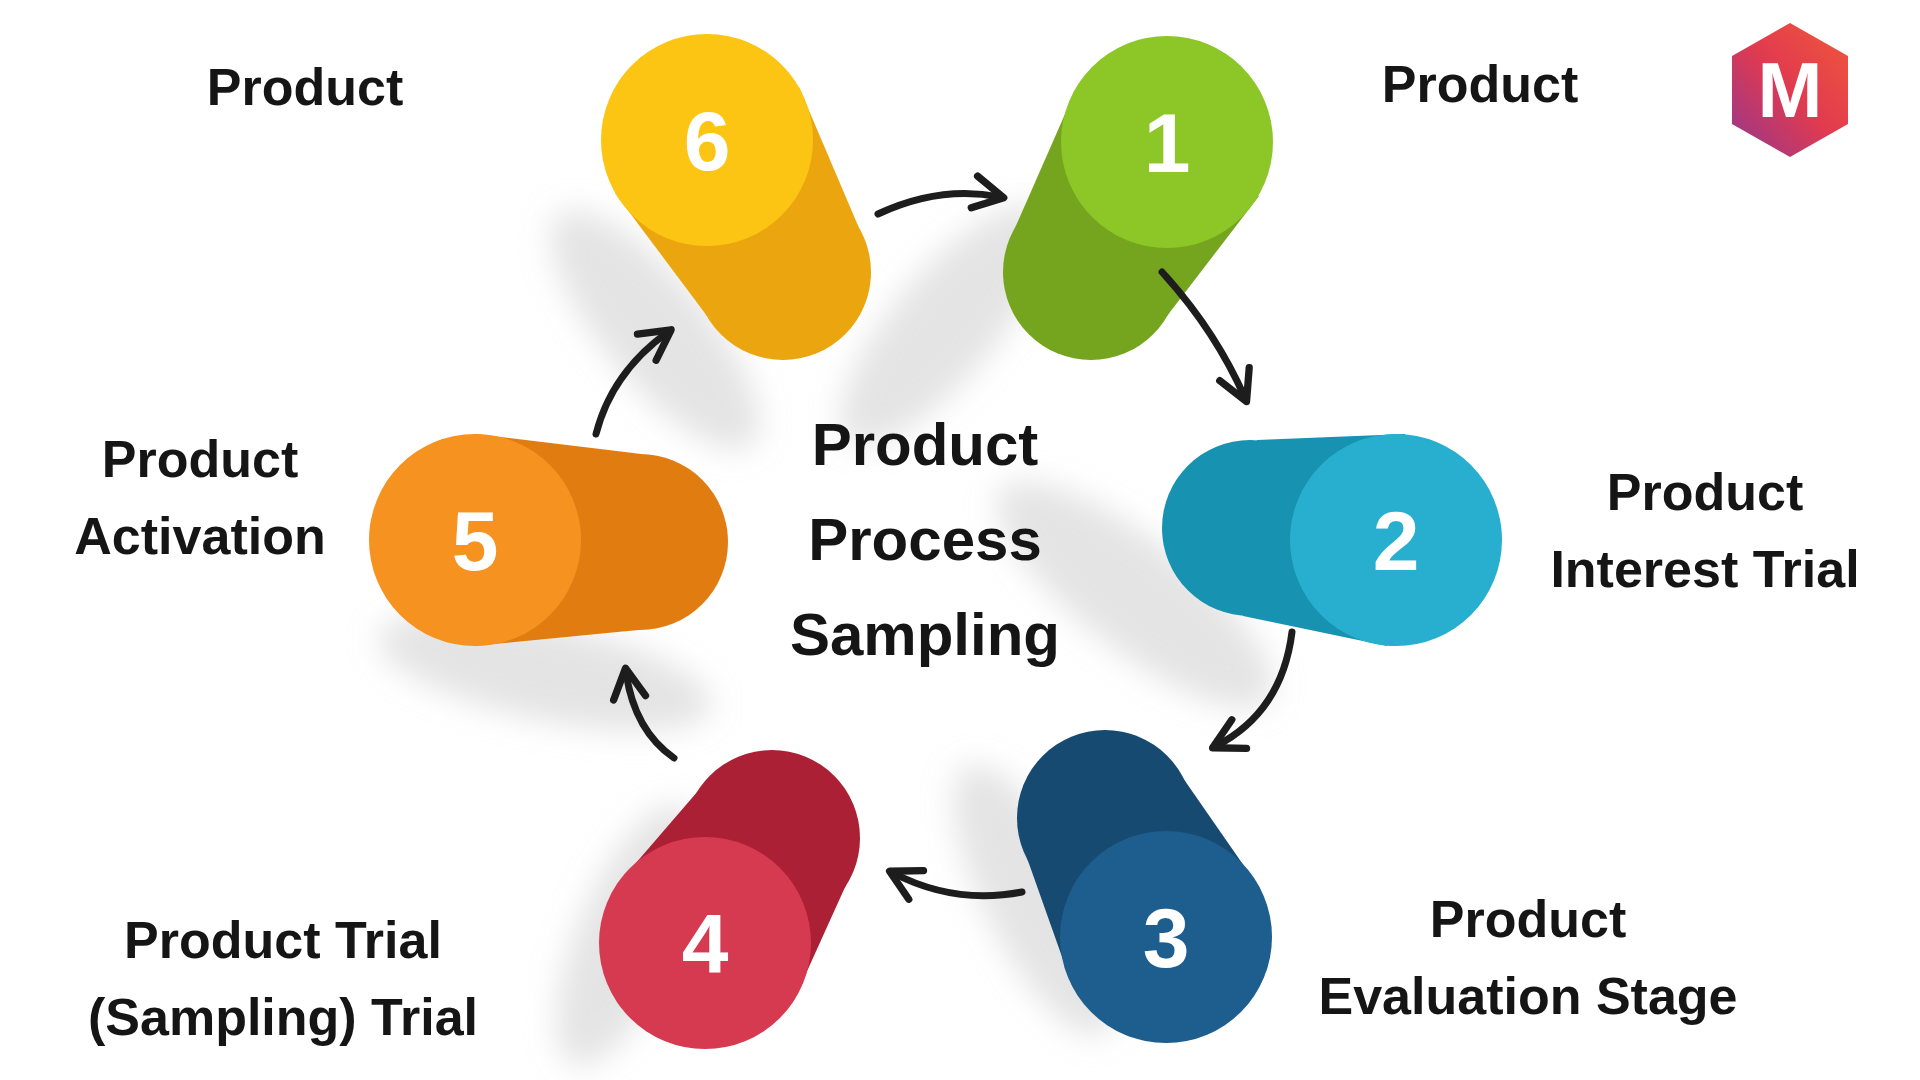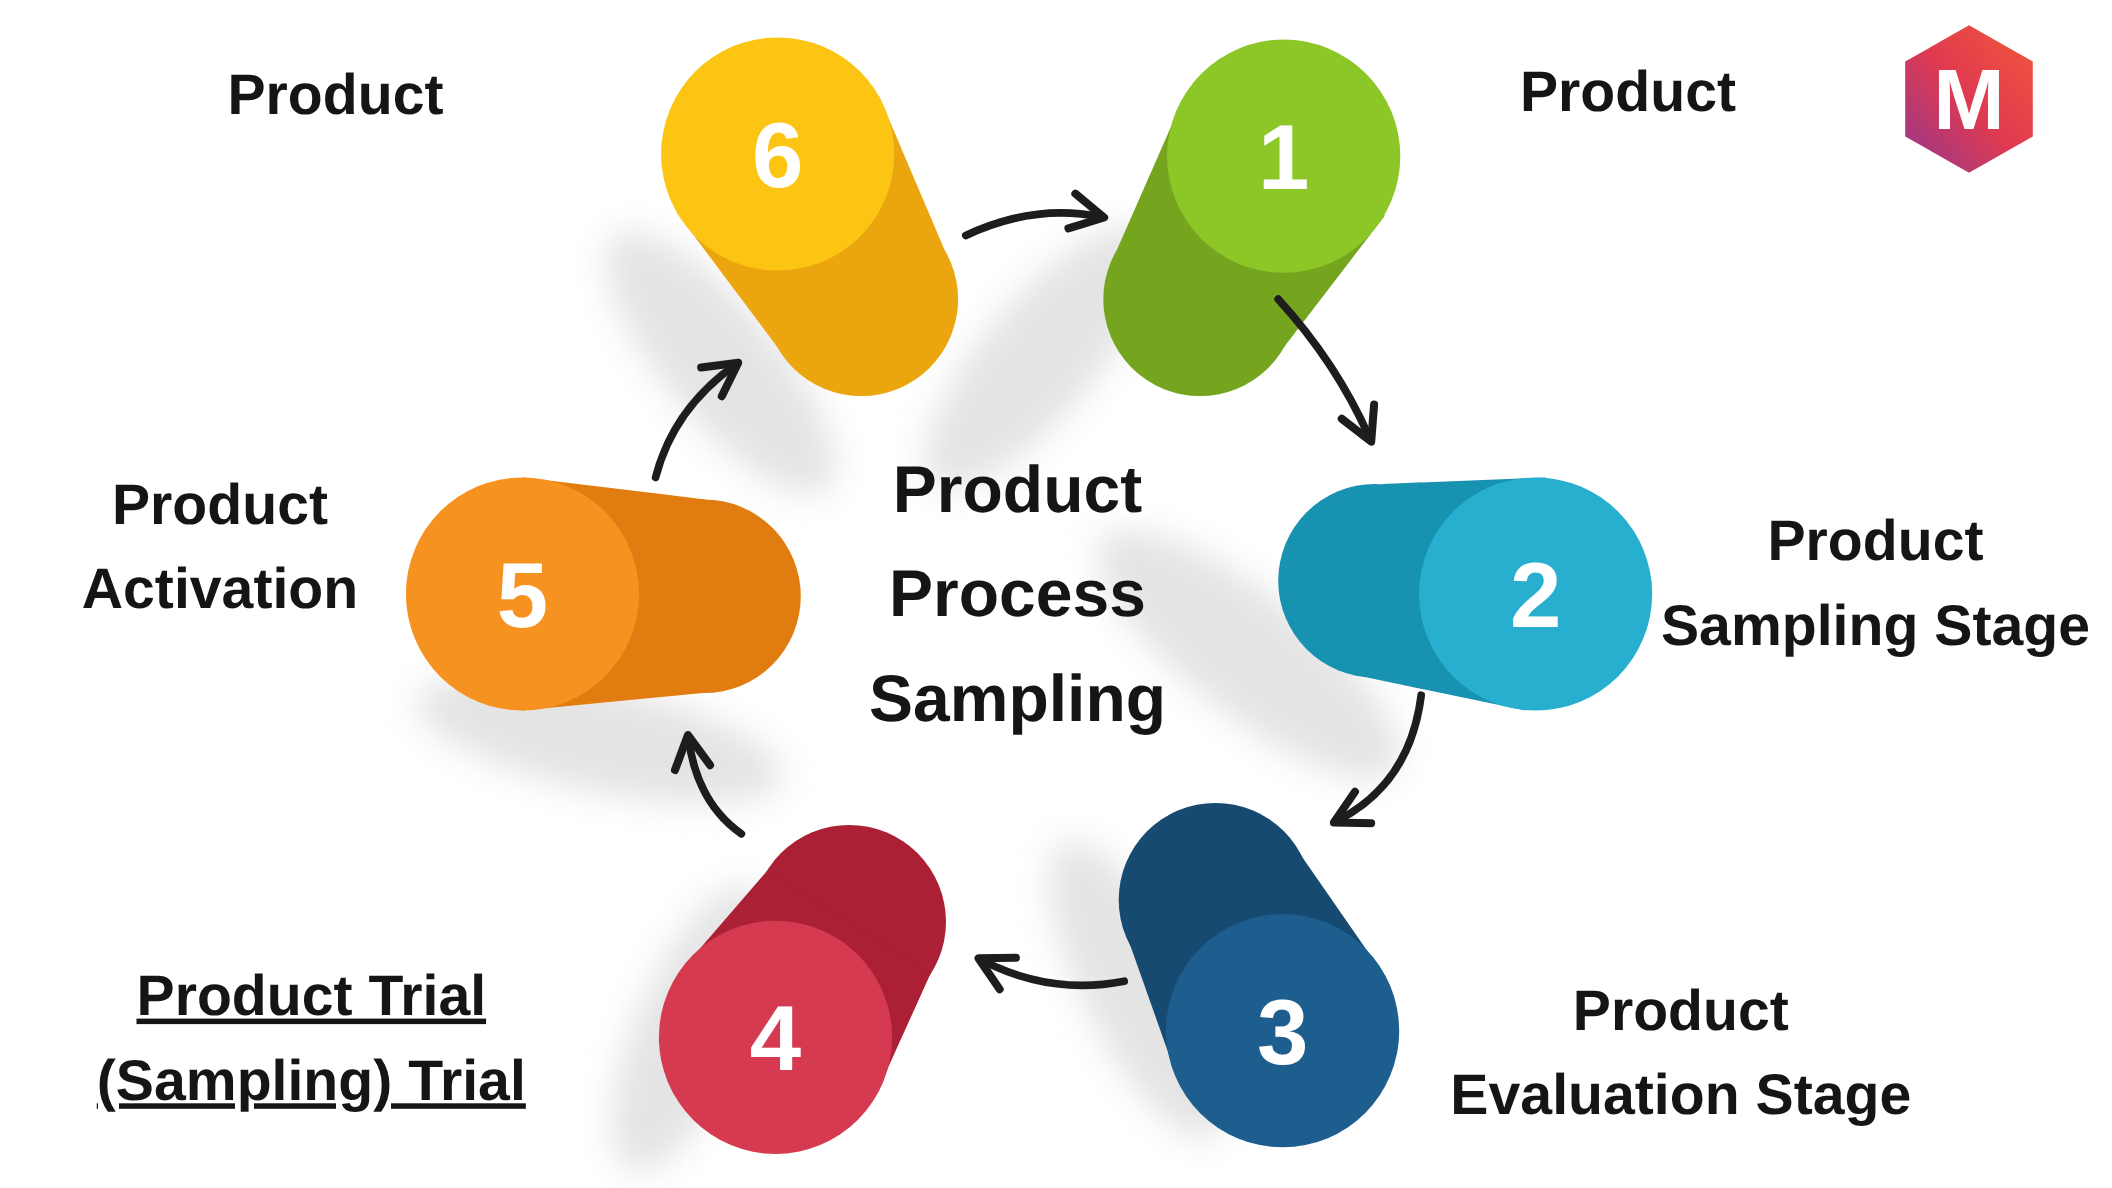--- a/index.html
+++ b/index.html
@@ -125,29 +125,29 @@
   <div class="label" style="left:30px; top:49px; width:550px;">
     <div>Product</div>
   </div>
 
   <div class="label" style="left:1200px; top:46px; width:560px;">
     <div>Product</div>
   </div>
 
   <div class="label" style="left:1490px; top:454px; width:430px;">
     <div>Product</div>
-    <div>Sampling Stage</div>
+    <div>Interest Trial</div>
   </div>
 
   <div class="label" style="left:1288px; top:881px; width:480px;">
     <div>Product</div>
     <div>Evaluation Stage</div>
   </div>
 
-  <div class="label" style="left:33px; top:868px; width:500px;text-decoration:underline;">
+  <div class="label" style="left:33px; top:902px; width:500px;">
     <div>Product Trial</div>
     <div>(Sampling) Trial</div>
   </div>
 
   <div class="label" style="left:0px; top:421px; width:400px;">
     <div>Product</div>
     <div>Activation</div>
   </div>
 
 </div>

